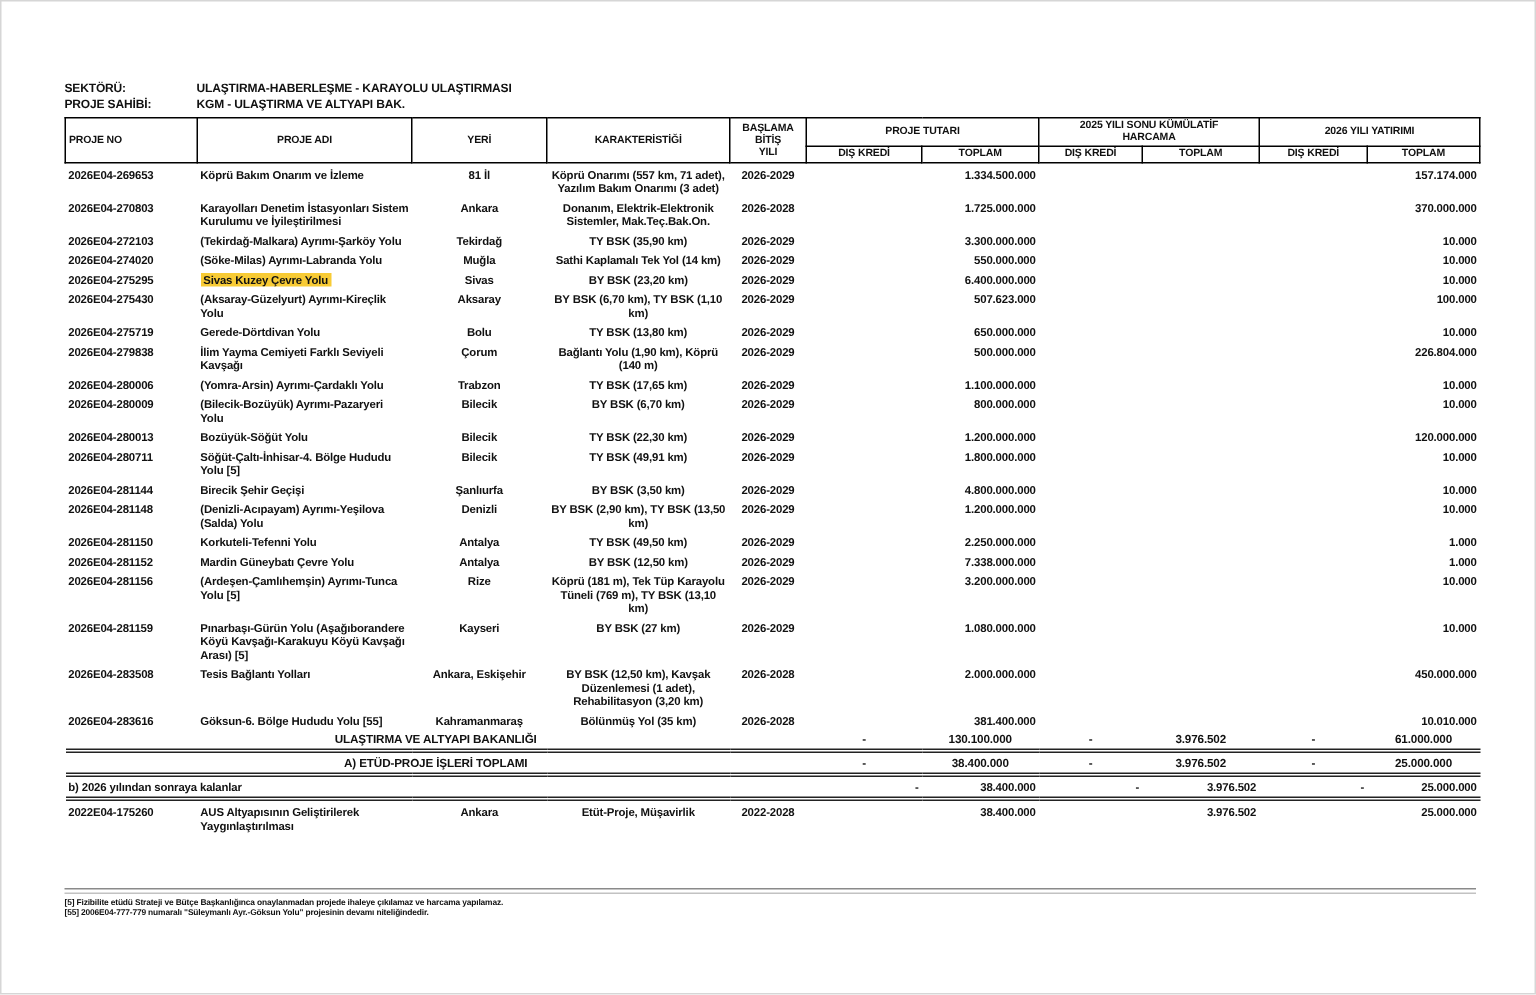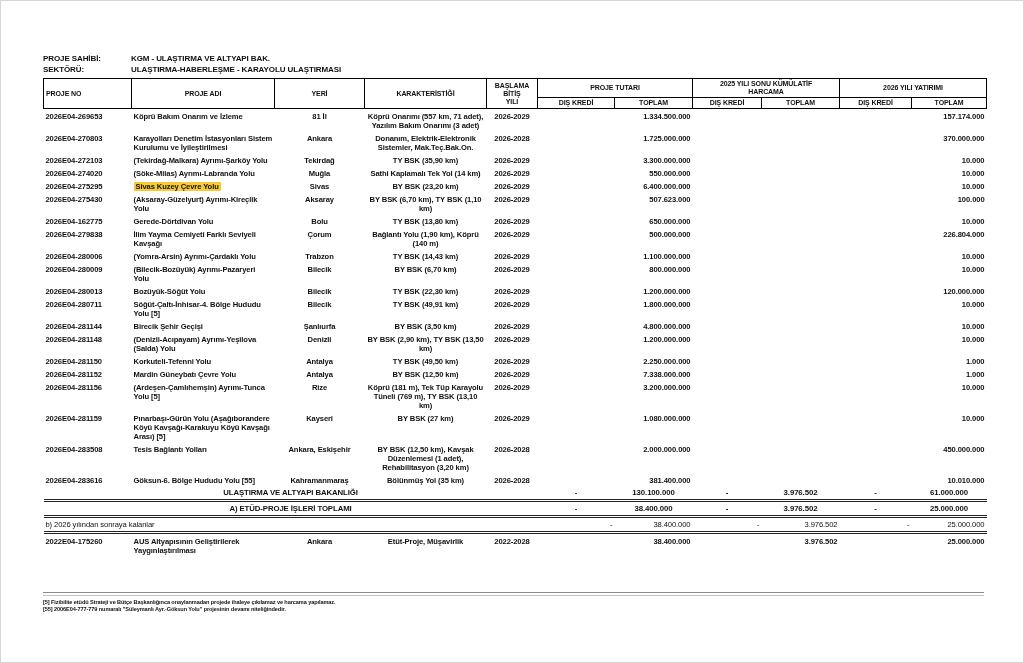--- a/index.html
+++ b/index.html
@@ -21,40 +21,40 @@
   tbody td{
     font-size:7.6px;font-weight:bold;padding:3px 2px 1px 2px;vertical-align:top;
     line-height:9px;letter-spacing:-0.1px;
   }
   td.num{text-align:right;}
   td.ctr{text-align:center;}
   tr.sum td{padding-top:2px;padding-bottom:2px;}
   tr.sum-caps td{font-size:7.8px;text-align:center;}
   tr.rule-below td{border-bottom:3px double #222;}
   tr.rule-above td{border-top:3px double #222;}
-  tr.normal-weight td{font-weight:normal;margin-top:28px;}
+  tr.normal-weight td{font-weight:bold;margin-top:28px;}
   .hl{background:#f8cb35;padding:0 2px;}
   .footnotes{margin-top:36px;}
   .foot-sep{height:2px;border-top:1px solid #8a8a8a;border-bottom:1px solid #c2c2c2;margin-bottom:3px;}
   .foot-line{font-size:5.6px;font-weight:bold;line-height:7px;letter-spacing:-0.1px;}
 </style>
 </head>
 <body>
 
 <div class="page">
   <div class="content">
 
     <div class="meta">
       <div class="meta-row">
+        <span class="meta-label">SEKTÖRÜ:</span>
+        <span>ULAŞTIRMA-HABERLEŞME - KARAYOLU ULAŞTIRMASI</span>
+      </div>
+      <div class="meta-row">
         <span class="meta-label">PROJE SAHİBİ:</span>
         <span>KGM - ULAŞTIRMA VE ALTYAPI BAK.</span>
-      </div>
-      <div class="meta-row">
-        <span class="meta-label">SEKTÖRÜ:</span>
-        <span>ULAŞTIRMA-HABERLEŞME - KARAYOLU ULAŞTIRMASI</span>
       </div>
     </div>
 
     <table>
       <colgroup>
         <col style="width:88px">
           <col style="width:143px">
           <col style="width:90px">
         <col style="width:122px">
           <col style="width:51px">
@@ -161,21 +161,21 @@
             <td class="ctr">BY BSK (6,70 km), TY BSK (1,10 km)</td>
             <td class="ctr">2026-2029</td>
             <td class="num"></td>
             <td class="num">507.623.000</td>
             <td class="num"></td>
             <td class="num"></td>
             <td class="num"></td>
             <td class="num">100.000</td>
           </tr>
           <tr>
-            <td>2026E04-162775</td>
+            <td>2026E04-275719</td>
             <td><span>Gerede-Dörtdivan Yolu</span></td>
             <td class="ctr">Bolu</td>
             <td class="ctr">TY BSK (13,80 km)</td>
             <td class="ctr">2026-2029</td>
             <td class="num"></td>
             <td class="num">650.000.000</td>
             <td class="num"></td>
             <td class="num"></td>
             <td class="num"></td>
             <td class="num">10.000</td>
@@ -190,21 +190,21 @@
             <td class="num">500.000.000</td>
             <td class="num"></td>
             <td class="num"></td>
             <td class="num"></td>
             <td class="num">226.804.000</td>
           </tr>
           <tr>
             <td>2026E04-280006</td>
             <td><span>(Yomra-Arsin) Ayrımı-Çardaklı Yolu</span></td>
             <td class="ctr">Trabzon</td>
-            <td class="ctr">TY BSK (14,43 km)</td>
+            <td class="ctr">TY BSK (17,65 km)</td>
             <td class="ctr">2026-2029</td>
             <td class="num"></td>
             <td class="num">1.100.000.000</td>
             <td class="num"></td>
             <td class="num"></td>
             <td class="num"></td>
             <td class="num">10.000</td>
           </tr>
           <tr>
             <td>2026E04-280009</td>

